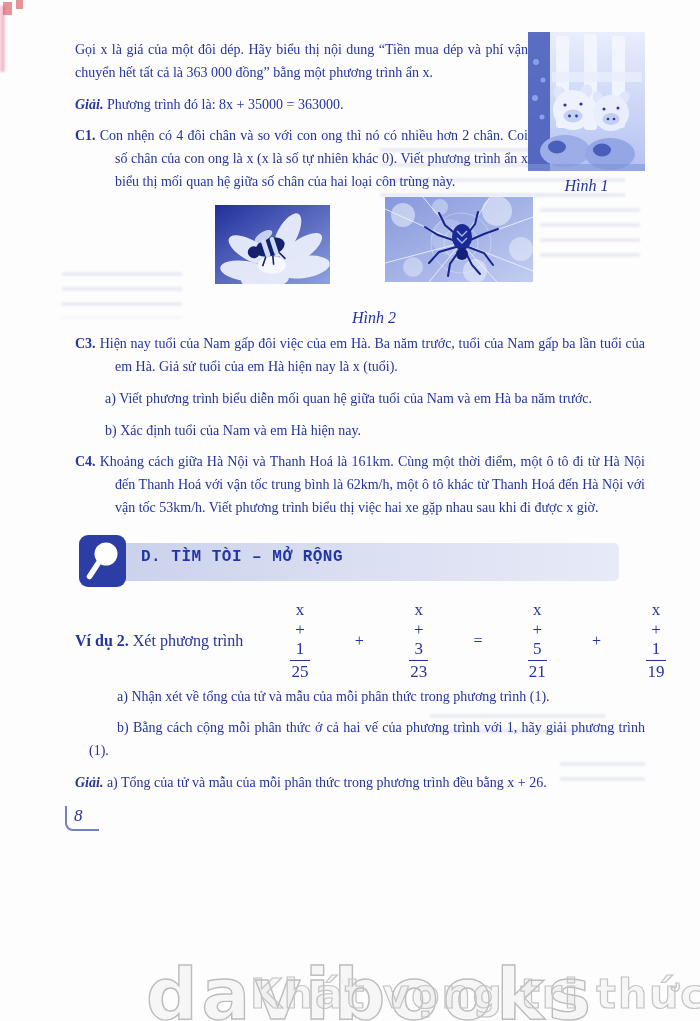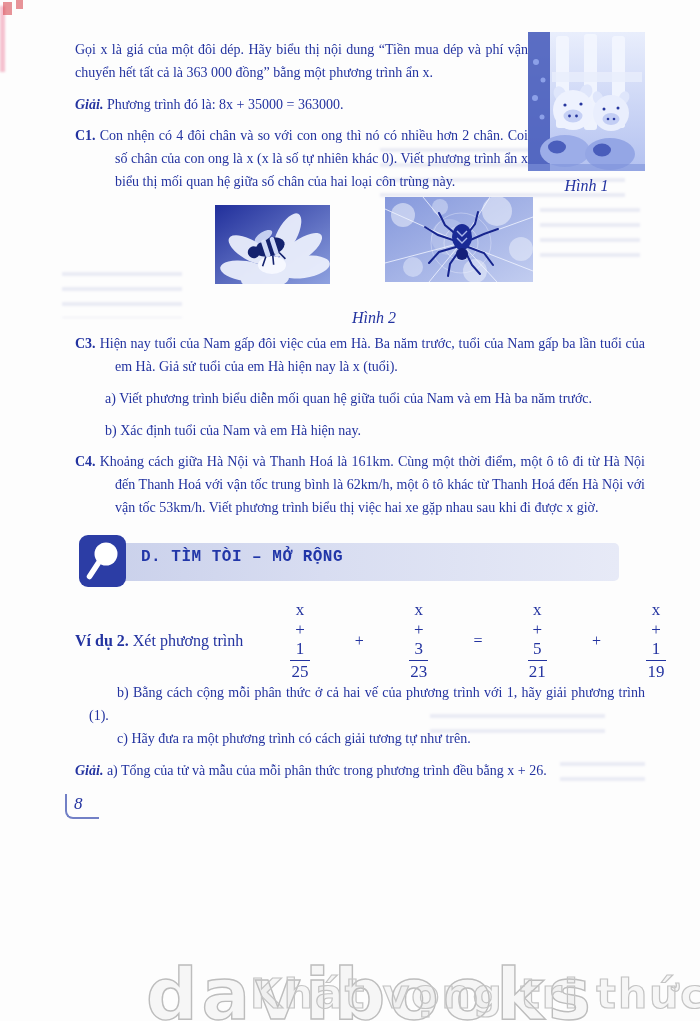--- a/index.html
+++ b/index.html
@@ -56,21 +56,21 @@
   }
 
   
   .eqrow { display: flex; align-items: center; margin-top: 12px; min-height: 52px; gap: 34px; }
   .eqrow .lead { white-space: nowrap; }
   .frac { display: inline-block; text-align: center; font-size: 17px; line-height: 1.15; margin: 0 9px; }
   .frac .num { display: block; border-bottom: 1.4px solid #2333a0; padding: 0 5px 1px; }
   .frac .den { display: block; padding-top: 1px; }
   .op { margin: 0 2px; }
   .eqtag { margin-left: auto; padding-right: 6px; }
-  .expart { padding-left: 14px; text-indent: 28px; }
+  .expart { margin-top: 8px; padding-left: 14px; text-indent: 28px; }
   .expart.first { margin-top: 4px; }
   .exsol { margin-top: 9px; }
 
   
   .pagenum-row { margin-top: 12px; }
   .pagenum {
     display: inline-block; margin-left: -10px;
     border-left: 2px solid #7280c6; border-bottom: 2px solid #7280c6;
     border-bottom-left-radius: 8px;
     padding: 0 16px 3px 7px;
@@ -267,22 +267,22 @@
         </span>
       <span class="op">+</span>
       <span class="frac">
           <span class="num">x + 1</span>
           <span class="den">19</span>
         </span>
       <span>.</span>
       <span class="eqtag">(1)</span>
     </div>
 
+    <p class="expart first"><span>a)</span> <span>Nhận xét về tổng của tử và mẫu của mỗi phân thức trong phương trình (1).</span></p>
     <p class="expart"><span>b)</span> <span>Bằng cách cộng mỗi phân thức ở cả hai vế của phương trình với 1, hãy giải phương trình (1).</span></p>
-    <p class="expart"><span>c)</span> <span>Hãy đưa ra một phương trình có cách giải tương tự như trên.</span></p>
 
     <p class="exsol"><span class="lbl it">Giải.</span> <span>a) Tổng của tử và mẫu của mỗi phân thức trong phương trình đều bằng x + 26.</span></p>
 
     <div class="pagenum-row">
       <span class="pagenum">8</span>
     </div>
 
   </div>
 </div>
 

